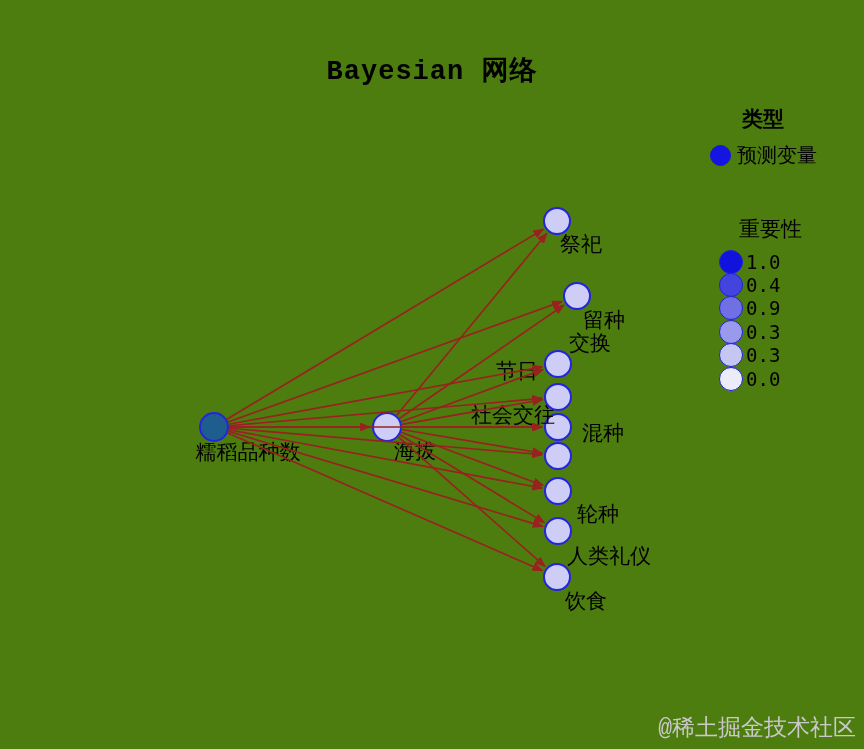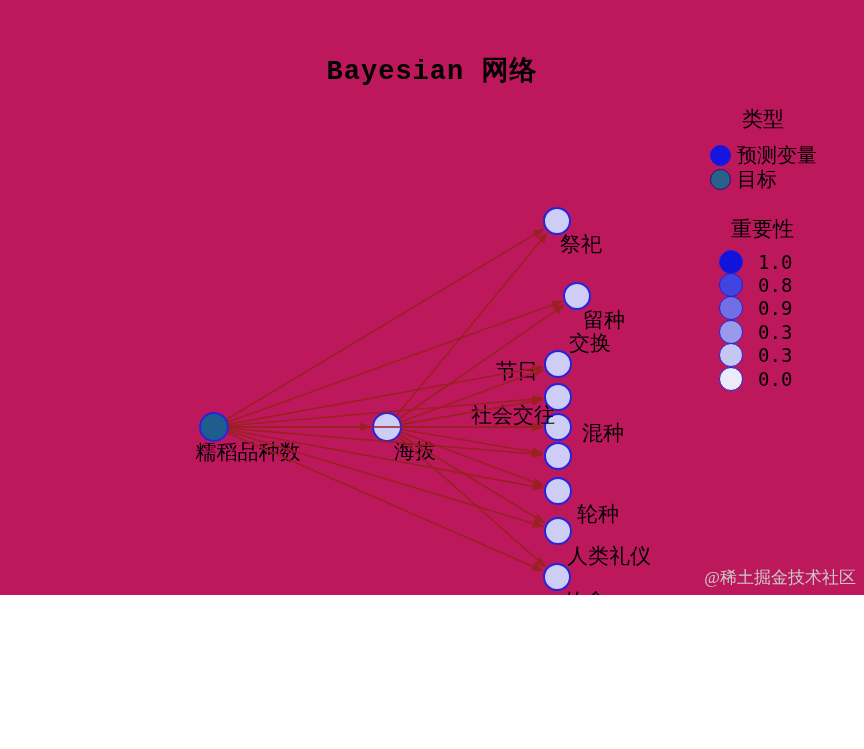--- a/index.html
+++ b/index.html
@@ -1,46 +1,46 @@
 <!DOCTYPE html>
 <html><head>
 <meta charset="utf-8">
 <style>
   html,body{margin:0;padding:0;background:#fff;}
   #canvas{
-    position:relative;width:864px;height:595px;background:#be185d;overflow:hidden;
+    position:relative;width:864px;height:749px;background:#4d7c0f;overflow:hidden;
     font-family:"Liberation Serif","DejaVu Serif",serif;color:#000;
   }
   #title{
     position:absolute;top:52px;left:0;width:100%;text-align:center;
     font-family:"Liberation Mono","DejaVu Sans Mono",monospace;
     font-weight:bold;font-size:27px;letter-spacing:1px;
   }
   #graph{position:absolute;left:0;top:0;}
   #graph text{
     font-family:"Liberation Serif","DejaVu Serif",serif;font-size:21px;fill:#000;
   }
   .legend{position:absolute;}
   #legend-type{left:710px;top:105px;}
-  #legend-type .legend-title{margin-left:32px;font-size:21px;margin-bottom:11px;}
+  #legend-type .legend-title{margin-left:32px;font-size:21px;margin-bottom:11px;font-weight:bold;}
   #legend-imp{left:719px;top:215px;}
-  #legend-imp .legend-title{margin-left:12px;font-size:21px;margin-bottom:7px;}
+  #legend-imp .legend-title{margin-left:20px;font-size:21px;margin-bottom:7px;}
   .legend-row{display:flex;align-items:center;}
   #legend-type .legend-row{height:23.5px;}
   #legend-imp .legend-row{height:23.4px;}
   .legend-dot{border-radius:50%;box-sizing:border-box;flex:0 0 auto;}
   #legend-type .legend-dot{width:21px;height:21px;margin-right:6px;}
   #legend-imp .legend-dot{width:24px;height:24px;margin-right:3px;}
   #legend-type .legend-label{font-size:20px;white-space:nowrap;}
   #legend-imp .legend-label{
-    font-size:19px;font-family:"DejaVu Sans Mono","Liberation Mono",monospace;white-space:nowrap;margin-left:12px;
+    font-size:19px;font-family:"DejaVu Sans Mono","Liberation Mono",monospace;white-space:nowrap;
   }
   #watermark{
-    position:absolute;right:8px;bottom:6px;font-size:17px;color:#c9c9c9;
-    font-family:Liberation Serif, serif;
+    position:absolute;right:8px;bottom:6px;font-size:23px;color:#c9c9c9;
+    font-family:Liberation Mono, monospace;
   }
 </style>
 </head>
 <body>
 
 <div id="canvas">
 
   <div id="title">Bayesian 网络</div>
 
   <svg id="graph" width="864" height="749" viewBox="0 0 864 749">
@@ -98,37 +98,33 @@
       </g>
   </svg>
 
   <div id="legend-type" class="legend">
     <div class="legend-title">类型</div>
     <div id="legend-type-items">
         <div class="legend-row">
           <span class="legend-dot" style="background: rgb(21, 21, 226); border: 1.5px solid rgb(21, 21, 226);"></span>
           <span class="legend-label">预测变量</span>
         </div>
-        <div class="legend-row">
-          <span class="legend-dot" style="background: rgb(42, 97, 139); border: 1.5px solid rgb(21, 21, 125);"></span>
-          <span class="legend-label">目标</span>
-        </div>
       </div>
   </div>
 
   <div id="legend-imp" class="legend">
     <div class="legend-title">重要性</div>
     <div id="legend-imp-items">
         <div class="legend-row">
           <span class="legend-dot" style="background: rgb(18, 18, 221); border: 1.5px solid rgb(32, 32, 221);"></span>
           <span class="legend-label">1.0</span>
         </div>
         <div class="legend-row">
           <span class="legend-dot" style="background: rgb(67, 67, 222); border: 1.5px solid rgb(32, 32, 221);"></span>
-          <span class="legend-label">0.8</span>
+          <span class="legend-label">0.4</span>
         </div>
         <div class="legend-row">
           <span class="legend-dot" style="background: rgb(112, 112, 228); border: 1.5px solid rgb(32, 32, 221);"></span>
           <span class="legend-label">0.9</span>
         </div>
         <div class="legend-row">
           <span class="legend-dot" style="background: rgb(154, 154, 236); border: 1.5px solid rgb(32, 32, 221);"></span>
           <span class="legend-label">0.3</span>
         </div>
         <div class="legend-row">

